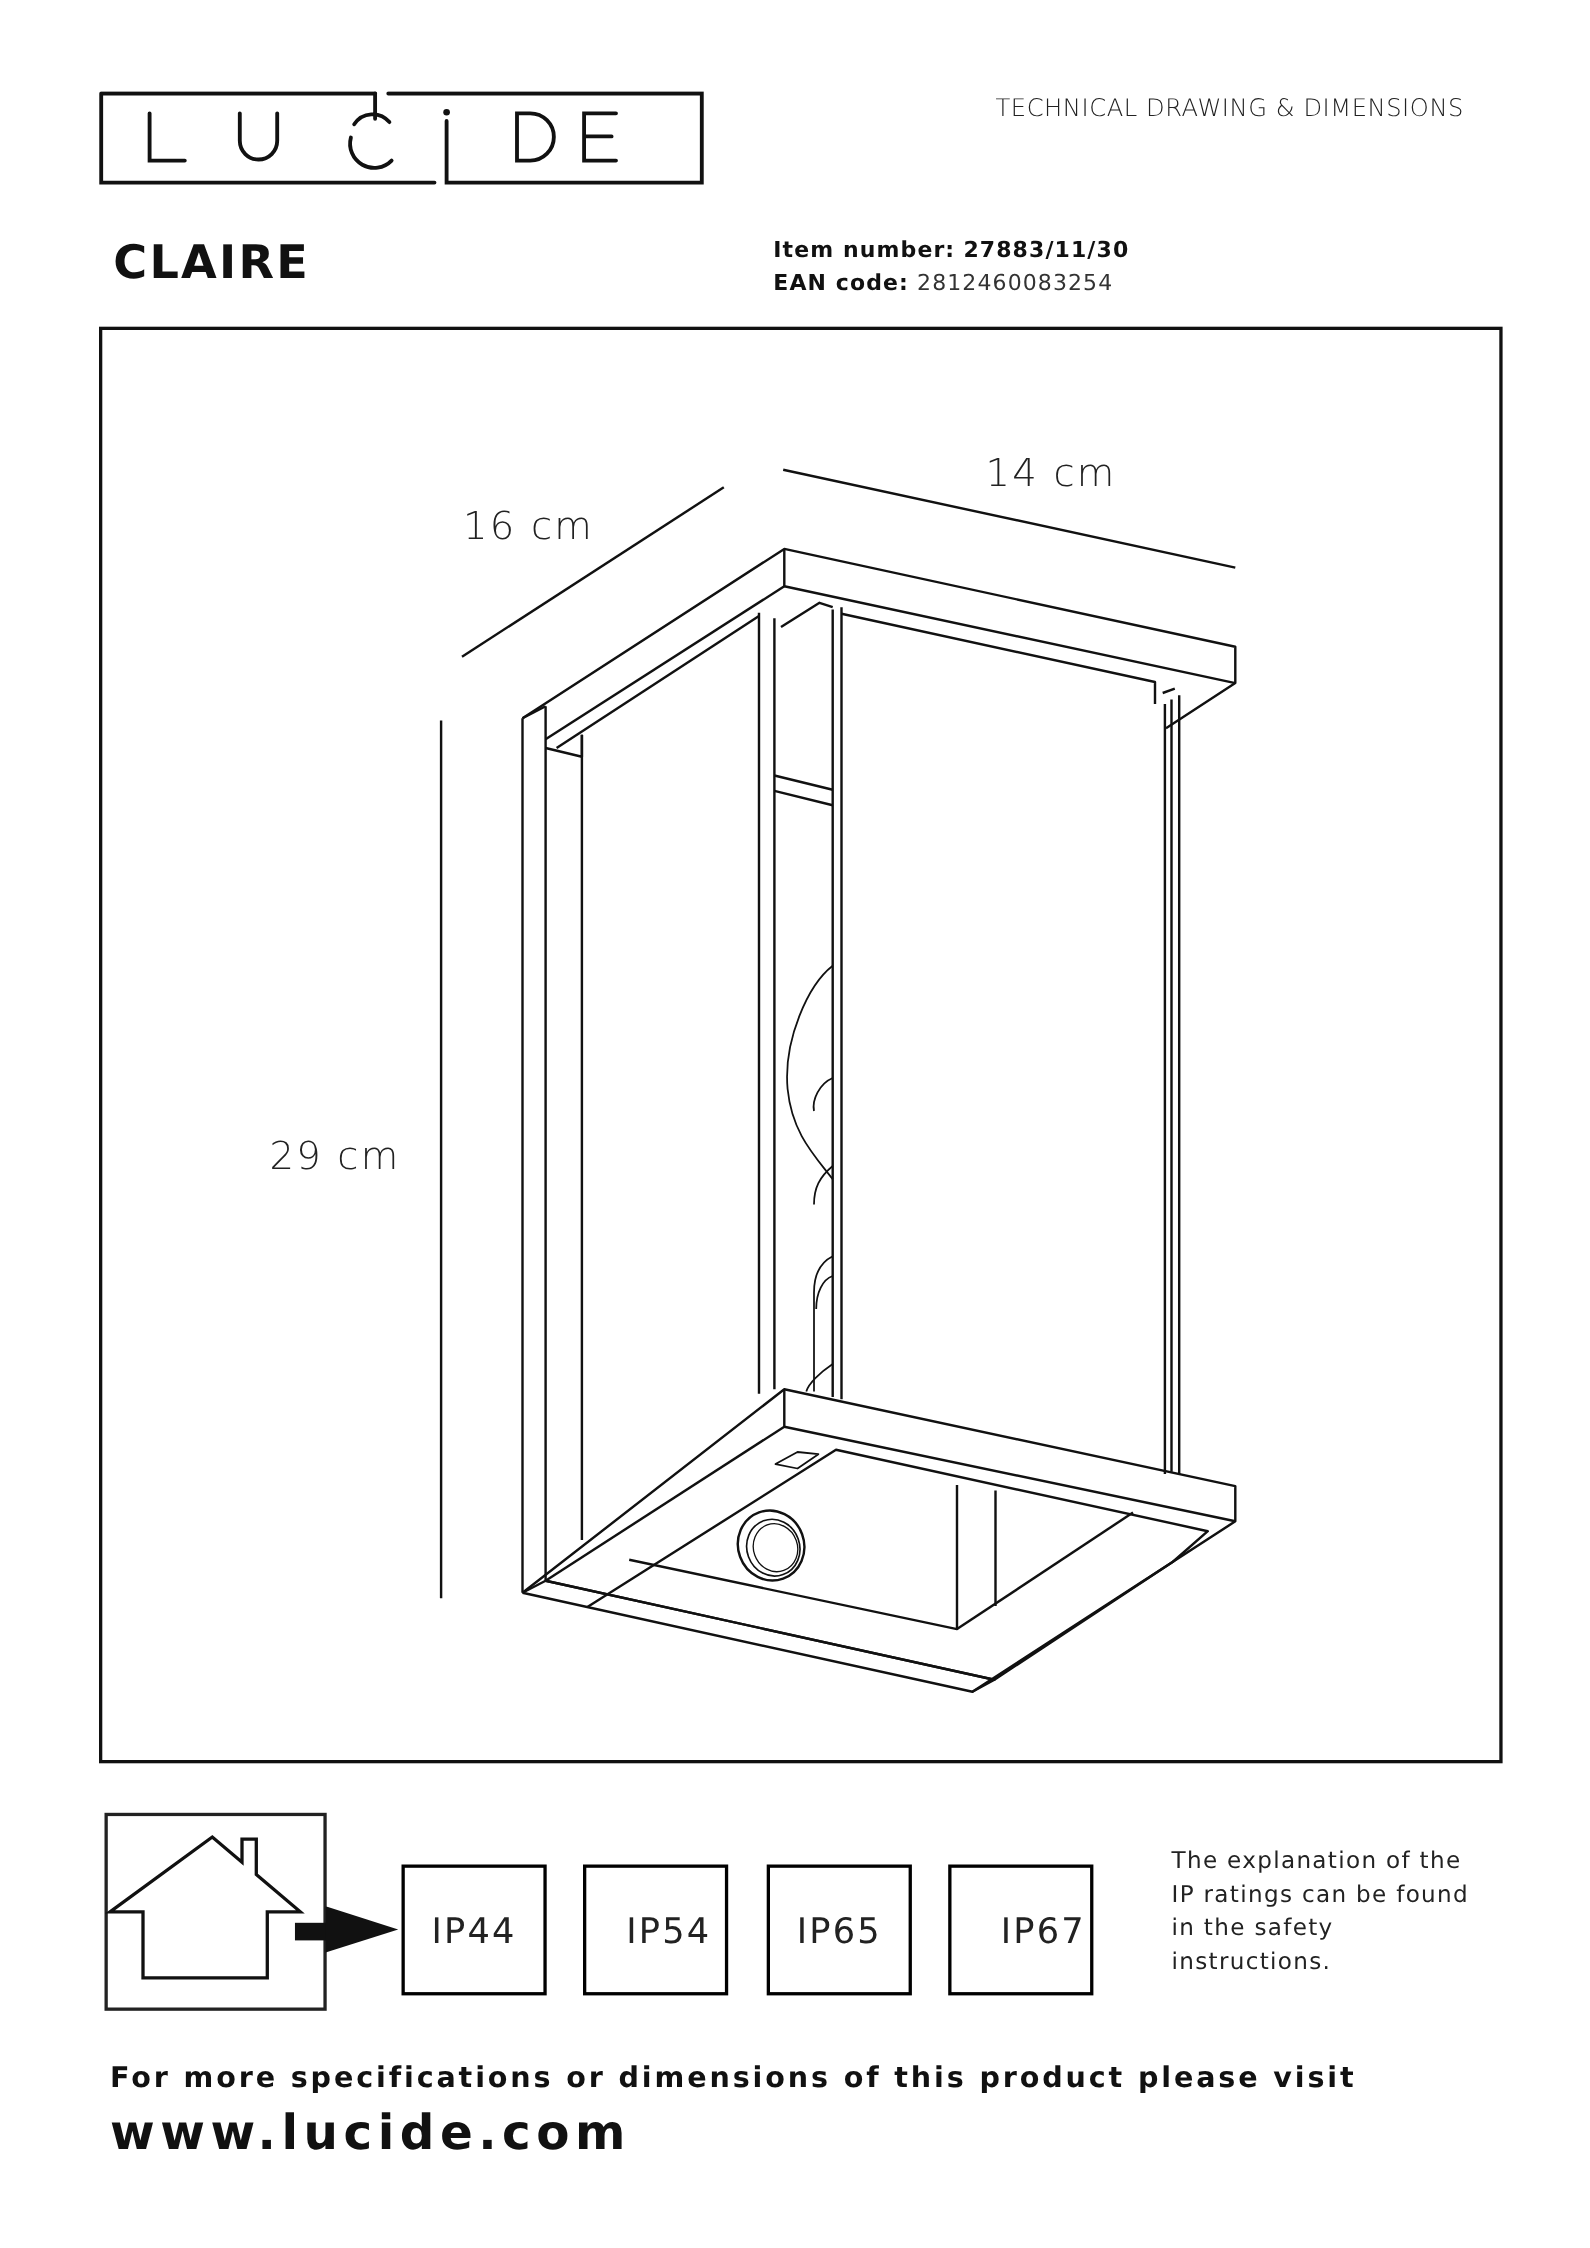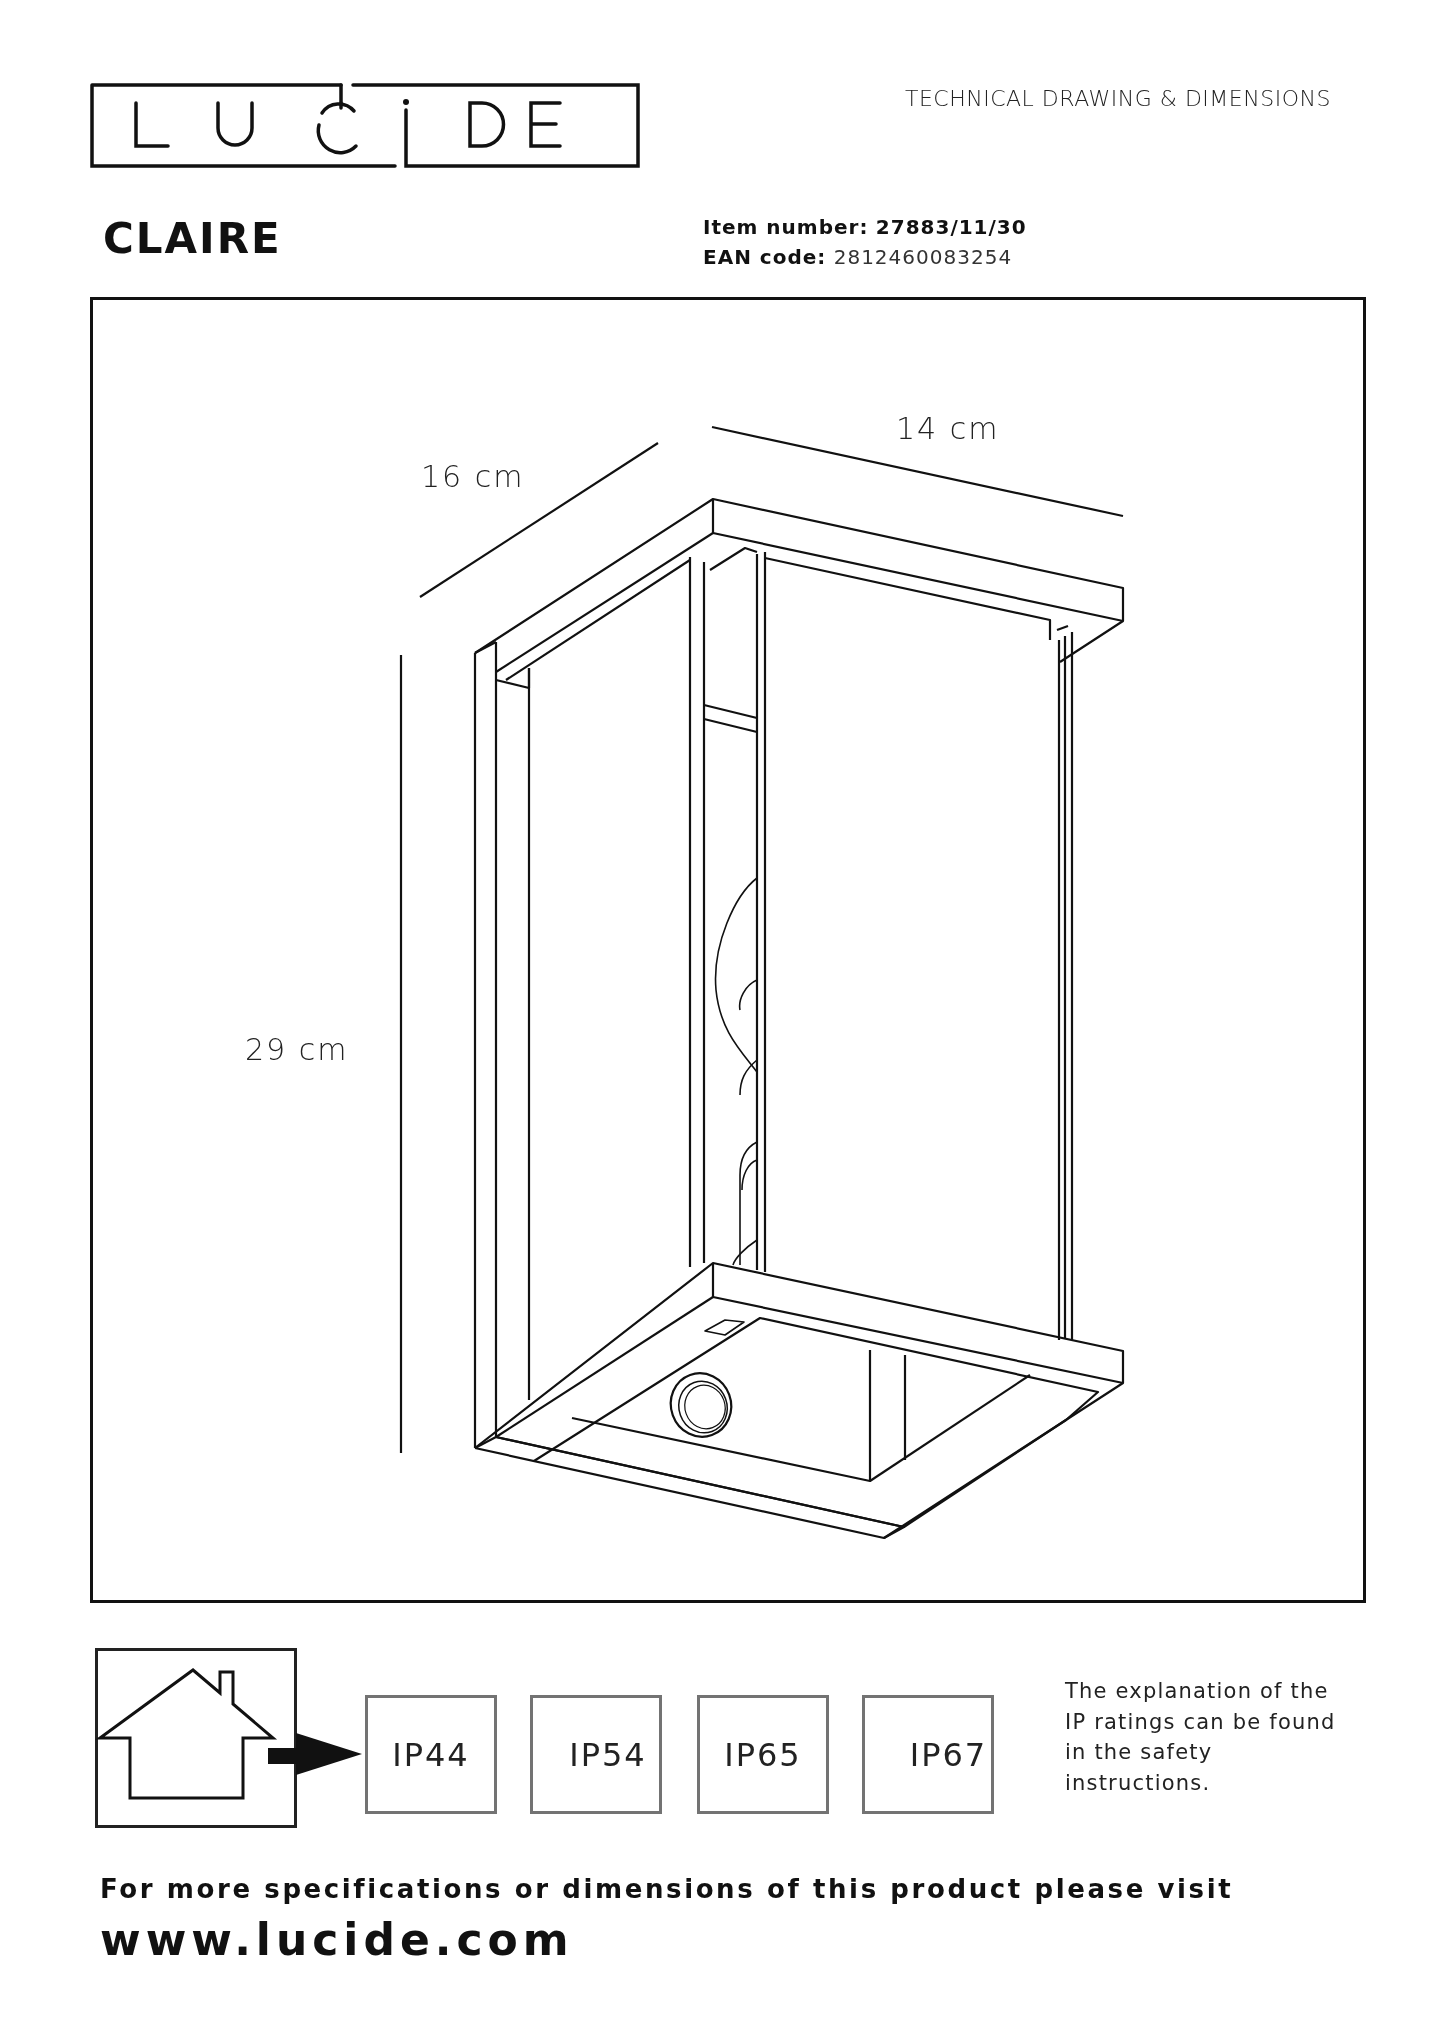--- a/index.html
+++ b/index.html
@@ -7,23 +7,23 @@
   .abs { position:absolute; }
   .logo { left:90px; top:83px; width:552px; height:86px; }
   .doc-heading { left:905px; top:86px; font-size:22px; letter-spacing:0.5px; font-weight:300; color:#222; white-space:nowrap; }
   .product-name { left:103px; top:214px; font-size:42px; font-weight:bold; letter-spacing:2px; color:#111; }
   .meta { left:703px; top:212px; font-size:20px; line-height:30px; letter-spacing:1px; color:#111; }
   .meta .lbl { font-weight:bold; }
   .meta .val-bold { font-weight:bold; }
   .meta .val-light { font-weight:normal; color:#333; }
   .frame { left:90px; top:297px; width:1276px; height:1306px; border:3px solid #111; box-sizing:border-box; }
   .drawing { left:90px; top:297px; width:1278px; height:1308px; }
-  .dim-label { position:absolute; font-size:30px; letter-spacing:2px; font-weight:300; color:#222; white-space:nowrap; }
+  .dim-label { position:absolute; font-size:35px; letter-spacing:2px; font-weight:300; color:#222; white-space:nowrap; }
   .house-box { left:95px; top:1648px; width:202px; height:180px; border:3px solid #222; box-sizing:border-box; }
-  .ip-box { top:1695px; width:132px; height:119px; border:3px solid #737373; box-sizing:border-box; display:flex; align-items:center; justify-content:center; font-size:32px; letter-spacing:2px; color:#222; }
+  .ip-box { top:1695px; width:132px; height:119px; border:3px solid #000000; box-sizing:border-box; display:flex; align-items:center; justify-content:center; font-size:32px; letter-spacing:2px; color:#222; }
   .ip-note { left:1065px; top:1676px; width:300px; font-size:21px; line-height:30.5px; letter-spacing:1.2px; color:#222; }
   .footer-line { left:100px; top:1874px; font-size:26px; font-weight:bold; letter-spacing:2.6px; color:#111; white-space:nowrap; }
   .footer-url { left:100px; top:1914px; font-size:44px; font-weight:bold; letter-spacing:5px; color:#111; white-space:nowrap; }
   .arrow { left:268px; top:1733px; width:96px; height:44px; }
   .house-icon { left:95px; top:1648px; width:202px; height:180px; }
 </style>
 </head>
 <body>
 
 <svg class="abs logo" viewBox="0 0 552 86" xmlns="http://www.w3.org/2000/svg">

